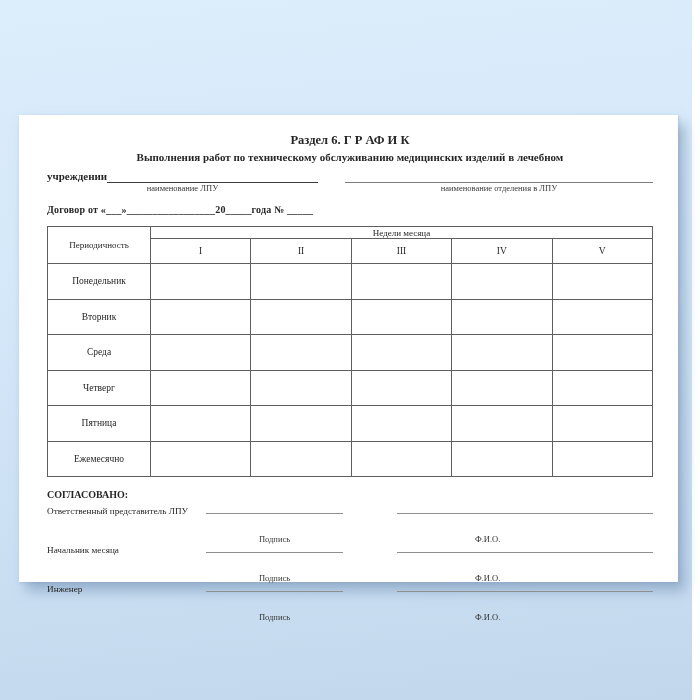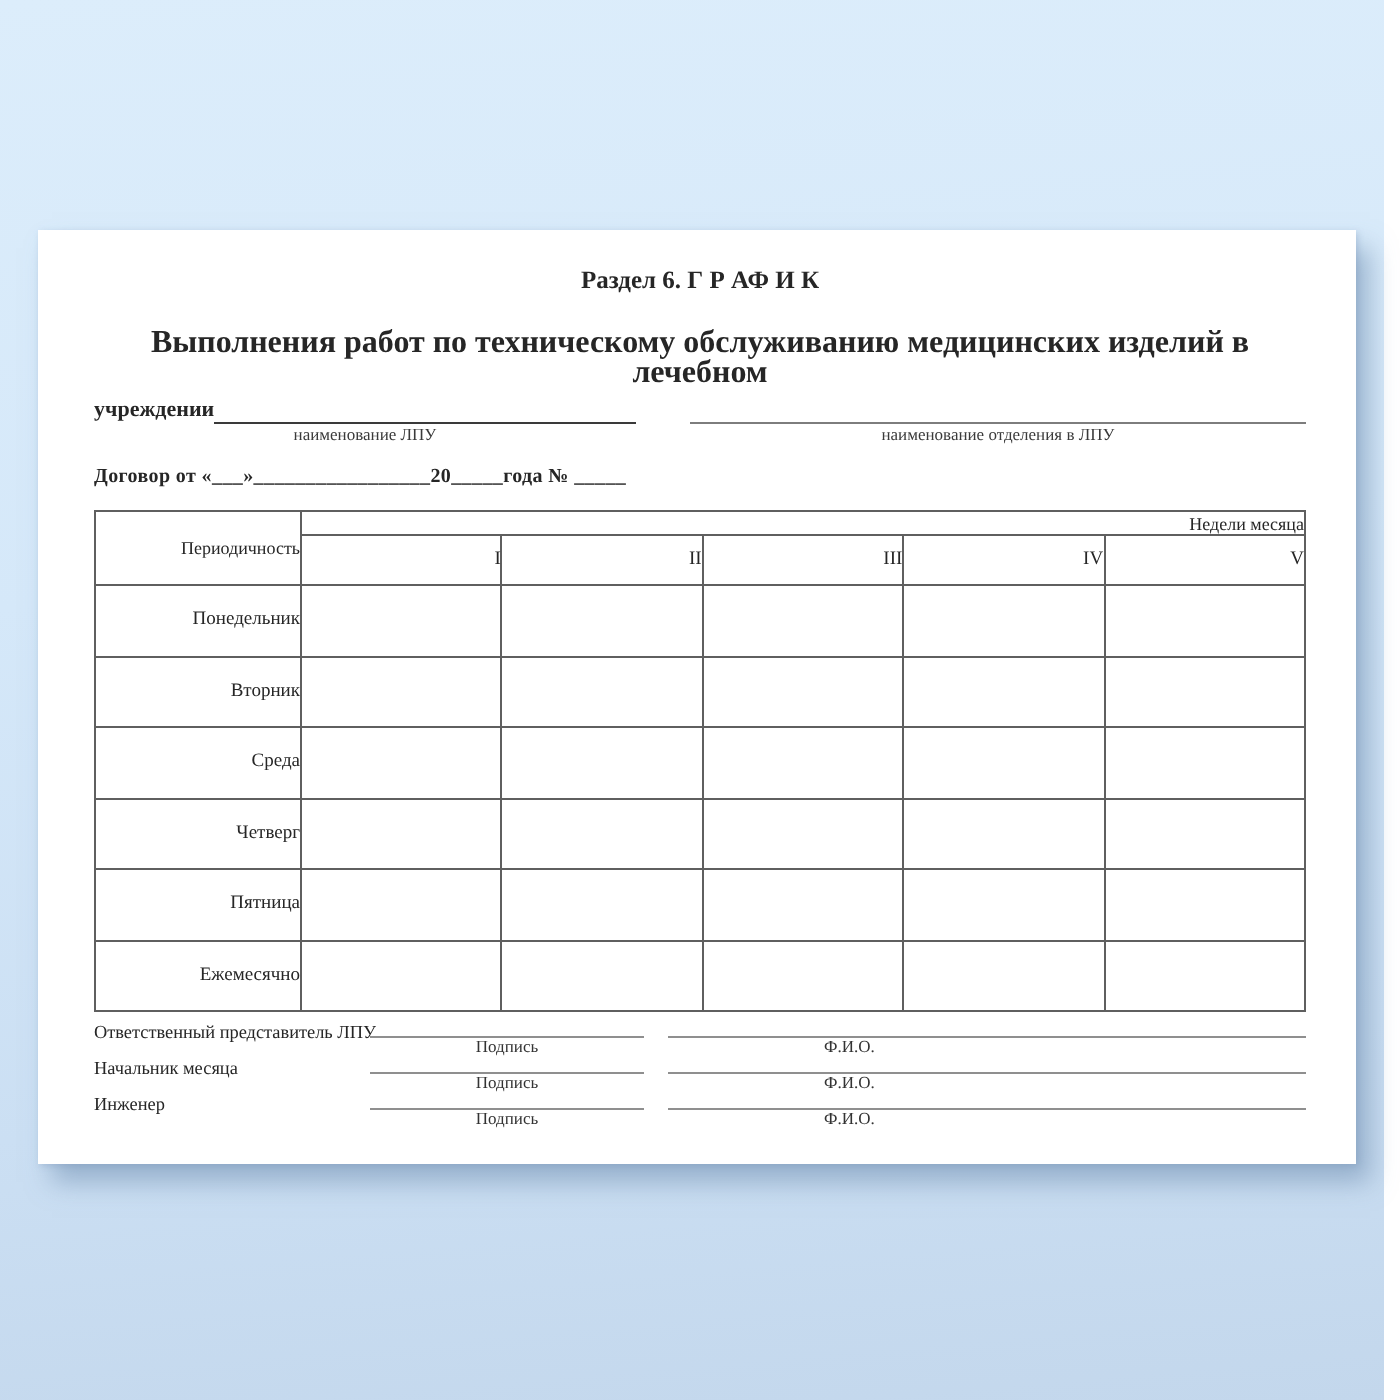--- a/index.html
+++ b/index.html
@@ -25,23 +25,23 @@
   }
   .doc-title {
     text-align: center;
     font-weight: bold;
     font-size: 12.5px;
     line-height: 14px;
   }
   .doc-subtitle {
     text-align: center;
     font-weight: bold;
-    font-size: 16px;
+    font-size: 11px;
     line-height: 15px;
-    margin-top: 17px;
+    margin-top: 3px;
   }
   .inst-row {
     display: flex;
     margin-top: 5px;
     height: 13px;
   }
   .inst-left {
     display: flex;
     align-items: flex-end;
     width: 271px;
@@ -89,21 +89,21 @@
     letter-spacing: 0.2px;
   }
   table.schedule {
     margin-top: 10px;
     width: 606px;
     border-collapse: collapse;
     table-layout: fixed;
   }
   table.schedule td {
     border: 1px solid #5f5f5f;
-    text-align: right;
+    text-align: center;
     vertical-align: middle;
     font-size: 9.5px;
     padding: 0;
     margin-left: 36px;
   }
   col.c-period { width: 103px; }
   tr.hdr1 { height: 12px; }
   tr.hdr1 td { font-size: 9px; }
   tr.hdr2 { height: 25px; }
   tr.data-row { height: 35.5px; }
@@ -111,20 +111,21 @@
     margin-top: 11px;
     font-weight: bold;
     font-size: 10px;
     line-height: 13px;
   }
   .sig-block { margin-top: 3px; }
   .sig-row {
     display: grid;
     grid-template-columns: 138px 137px 12px 1fr;
     grid-template-rows: 10px 8px;
+    gap: 21px;
   }
   .sig-role {
     grid-area: 1 / 1 / 2 / 2;
     align-self: end;
     transform: translateY(2px);
     white-space: nowrap;
     font-size: 9.2px;
   }
   .sig-line-mid {
     grid-area: 1 / 2 / 2 / 3;
@@ -240,20 +241,21 @@
         <td>Ежемесячно</td>
         <td></td>
         <td></td>
         <td></td>
         <td></td>
         <td></td>
       </tr>
     </tbody>
       </table>
 
+    <div class="agreed-label">СОГЛАСОВАНО:</div>
 
     <div class="sig-block">
       <div class="sig-row">
         <div class="sig-role">Ответственный представитель ЛПУ</div>
         <div class="sig-line-mid"></div>
         <div class="sig-cap-mid">Подпись</div>
         <div class="sig-line-right"></div>
         <div class="sig-cap-right">Ф.И.О.</div>
       </div>
       <div class="sig-row">

